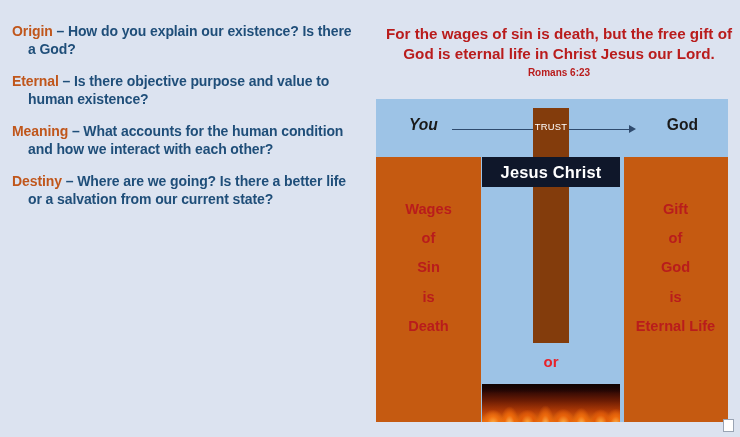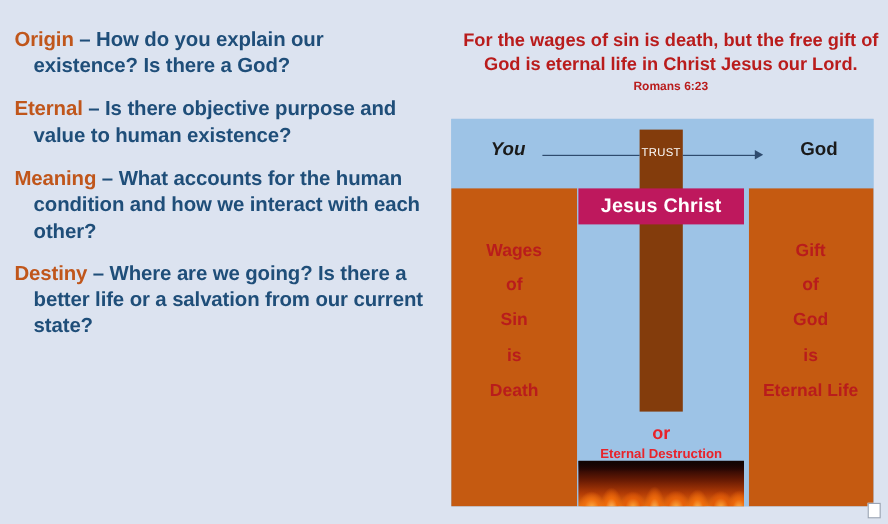--- a/index.html
+++ b/index.html
@@ -12,21 +12,21 @@
   .slide{position:absolute;inset:0;background:#dce3f0;}
 
   
   .questions{
     position:absolute;left:6px;top:22px;width:352px;
   }
   .q-item{
     margin:0 0 14px 0;
     padding-left:22px;
     text-indent:-16px;
-    font-size:17px;
+    font-size:14px;
     font-weight:bold;
     line-height:1.29;
     color:#1f4e79;
     letter-spacing:-0.1px;
   }
   .q-item:last-child{margin-bottom:0;}
   .q-key{color:#c0561b;}
   .q-dash{color:#1f4e79;}
 
   
@@ -64,21 +64,21 @@
     background:#c55a11;
   }
   
   .chasm{
     position:absolute;left:105px;right:104px;top:58px;bottom:0;
     background:#9dc3e6;
   }
   
   .beam-h{
     position:absolute;left:106px;top:58px;width:138px;height:30px;
-    background:#be185d;
+    background:#0f172a;
     color:#fff;font-weight:bold;font-size:16.4px;
     display:flex;align-items:center;justify-content:center;
     letter-spacing:0.2px;
   }
   
   .beam-v{
     position:absolute;left:157px;top:9px;width:36px;height:235px;
     background:#833c0c;
   }
   
@@ -195,21 +195,20 @@
     <div class="ground-left"></div>
     <div class="ground-right"></div>
     <div class="chasm"></div>
 
     <div class="fire">
       <div class="fire-top-shade"></div>
     </div>
 
     <div class="destruct">
       <span class="d1">or</span>
-      <span class="d2">Eternal Destruction</span>
     </div>
 
     <div class="beam-v"></div>
     <div class="beam-h">
       <span>Jesus Christ</span>
     </div>
 
     <div class="row-yougod">
       <span class="lbl-you">You</span>
       <span class="arrow-left-seg"></span>

